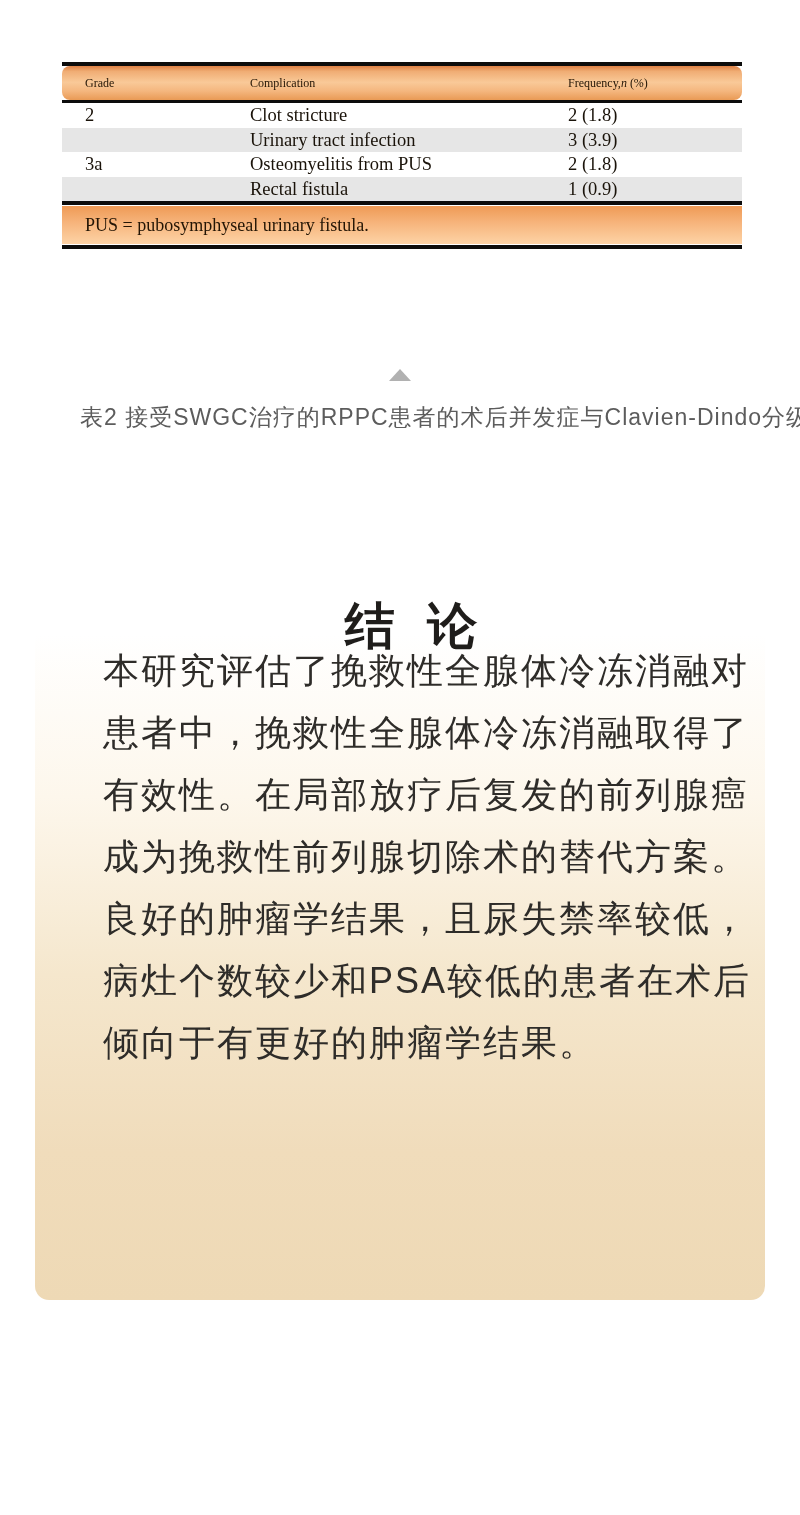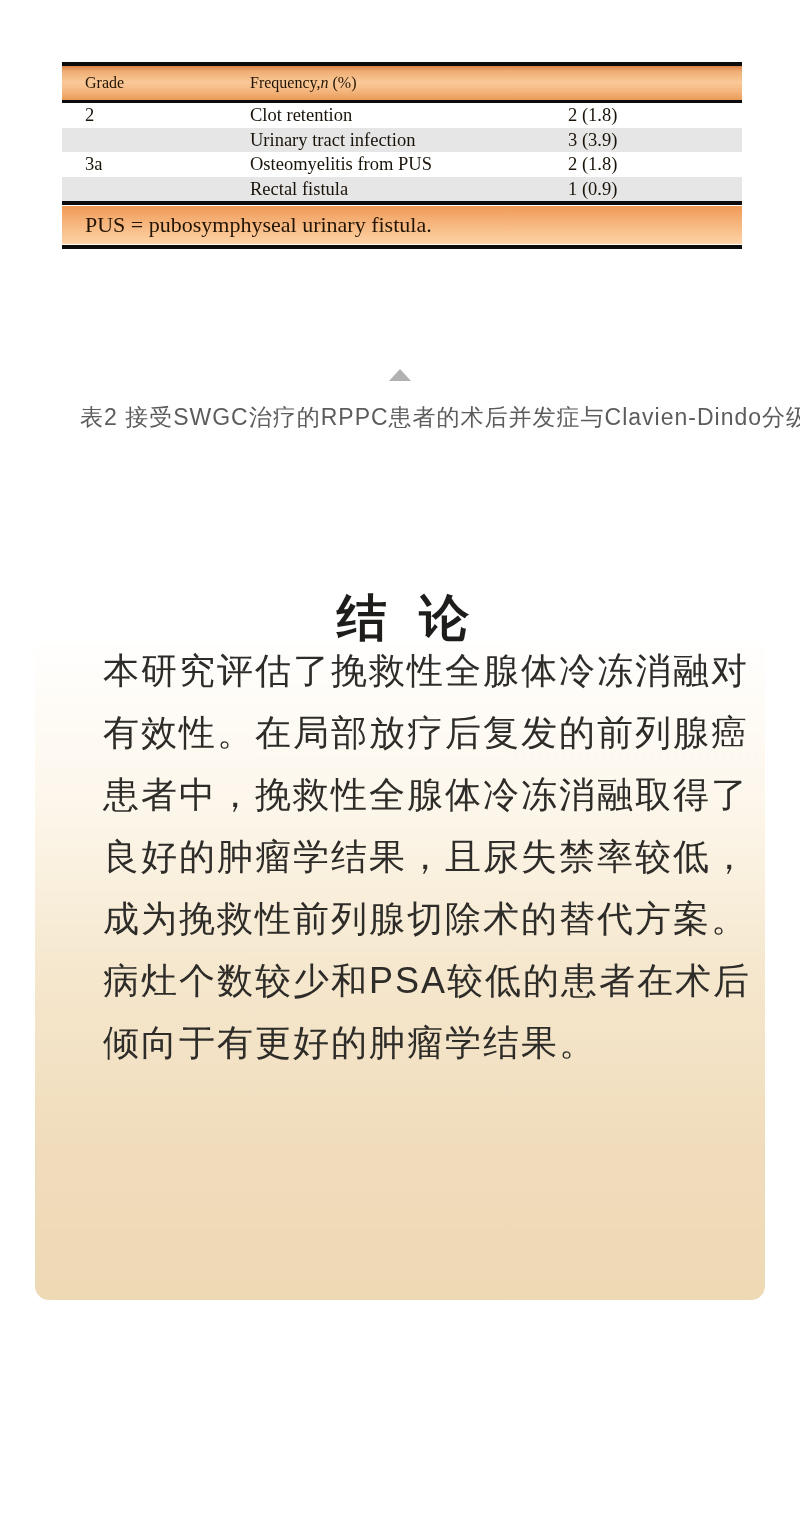--- a/index.html
+++ b/index.html
@@ -8,87 +8,88 @@
     font-family:"Liberation Serif", serif;color:#151008;
   }
 
   
   .tablewrap{position:absolute;left:62px;top:62px;width:680px;}
   .rule{height:4px;background:#0c0c0c;}
   .rule.mid{height:3px;}
   .thead{
     height:34px;display:grid;grid-template-columns:188px 318px 174px;align-items:center;
     background:linear-gradient(180deg,#dd8045 0%,#f0ad74 16%,#f9c998 48%,#f4b67e 74%,#e99a55 100%);
-    font-size:16px;color:#231505;
+    font-size:12px;color:#231505;border-radius:8px;
   }
   .thead .c1{padding-left:23px;}
   .thead i{font-style:italic;}
   table.data{border-collapse:collapse;width:680px;font-size:18.5px;color:#1a130a;}
   table.data td{height:24.6px;padding:0;vertical-align:middle;line-height:1;}
   table.data col.g{width:188px;}
   table.data col.c{width:318px;}
   table.data col.f{width:174px;}
   table.data td.c1{padding-left:23px;}
   table.data tr:nth-child(even){background:#e6e6e6;}
   .footnote{
     height:38px;margin:1px 0;display:flex;align-items:center;padding-left:23px;
     background:linear-gradient(180deg,#ef9a55 0%,#f6b37a 42%,#fdd3a6 100%);
-    font-size:22px;color:#231505;
+    font-size:18px;color:#231505;
   }
 
   
   .tri{
     position:absolute;left:389px;top:369px;width:0;height:0;
     border-left:11px solid transparent;border-right:11px solid transparent;
     border-bottom:12px solid #b1b1b1;cursor:pointer;
   }
   .caption{
     position:absolute;left:0;top:402px;width:800px;text-align:center;
     font-family:"Liberation Sans", sans-serif;font-size:23px;color:#5c5c5c;letter-spacing:1px;padding-left:45px;
   }
 
   
   .panel{
     position:absolute;left:35px;top:560px;width:730px;height:740px;border-radius:14px;
     background:linear-gradient(180deg,#ffffff 0%,#ffffff 10%,#fdf7ec 32%,#f5e7cd 56%,#f0dcbb 80%,#eed9b5 100%);
   }
   .panel h1{
-    margin:8px;position:absolute;top:20px;left:0;width:730px;text-align:center;
+    margin:16px;position:absolute;top:20px;left:0;width:730px;text-align:center;
     font-family:"Liberation Serif", serif;font-weight:bold;font-size:50px;line-height:60px;
     color:#1f1d1b;letter-spacing:10px;
   }
   .para{
     position:absolute;left:68px;top:80px;width:620px;
     font-family:"Liberation Sans", sans-serif;font-size:36px;color:#2e2c29;letter-spacing:2px;
   }
   .para .line{display:block;line-height:62px;white-space:nowrap;}
 </style>
 </head>
 <body>
 
 <div class="page">
 
   <div class="tablewrap">
     <div class="rule"></div>
     <div class="thead">
       <span class="c1">Grade</span>
+      <span>Complication</span>
       <span><span>Frequency,</span><i>n</i><span> (%)</span></span>
     </div>
     <div class="rule mid"></div>
 
     <table class="data">
       <colgroup>
           <col class="g">
           <col class="c">
           <col class="f">
         </colgroup>
       <tbody>
           <tr>
         <td class="c1">2</td>
-        <td>Clot retention</td>
+        <td>Clot stricture</td>
         <td>2 (1.8)</td>
       </tr>
       <tr>
         <td class="c1"></td>
         <td>Urinary tract infection</td>
         <td>3 (3.9)</td>
       </tr>
       <tr>
         <td class="c1">3a</td>
         <td>Osteomyelitis from PUS</td>
@@ -108,22 +109,22 @@
   </div>
 
   <div class="tri"></div>
 
   <div class="caption">表2  接受SWGC治疗的RPPC患者的术后并发症与Clavien-Dindo分级</div>
 
   <div class="panel">
     <h1>结 论</h1>
     <div class="para">
       <span class="line">本研究评估了挽救性全腺体冷冻消融对</span>
+      <span class="line">患者中，挽救性全腺体冷冻消融取得了</span>
       <span class="line">有效性。在局部放疗后复发的前列腺癌</span>
-      <span class="line">患者中，挽救性全腺体冷冻消融取得了</span>
+      <span class="line">成为挽救性前列腺切除术的替代方案。</span>
       <span class="line">良好的肿瘤学结果，且尿失禁率较低，</span>
-      <span class="line">成为挽救性前列腺切除术的替代方案。</span>
       <span class="line">病灶个数较少和PSA较低的患者在术后</span>
       <span class="line">倾向于有更好的肿瘤学结果。</span>
     </div>
   </div>
 
 </div>
 
 </body></html>

